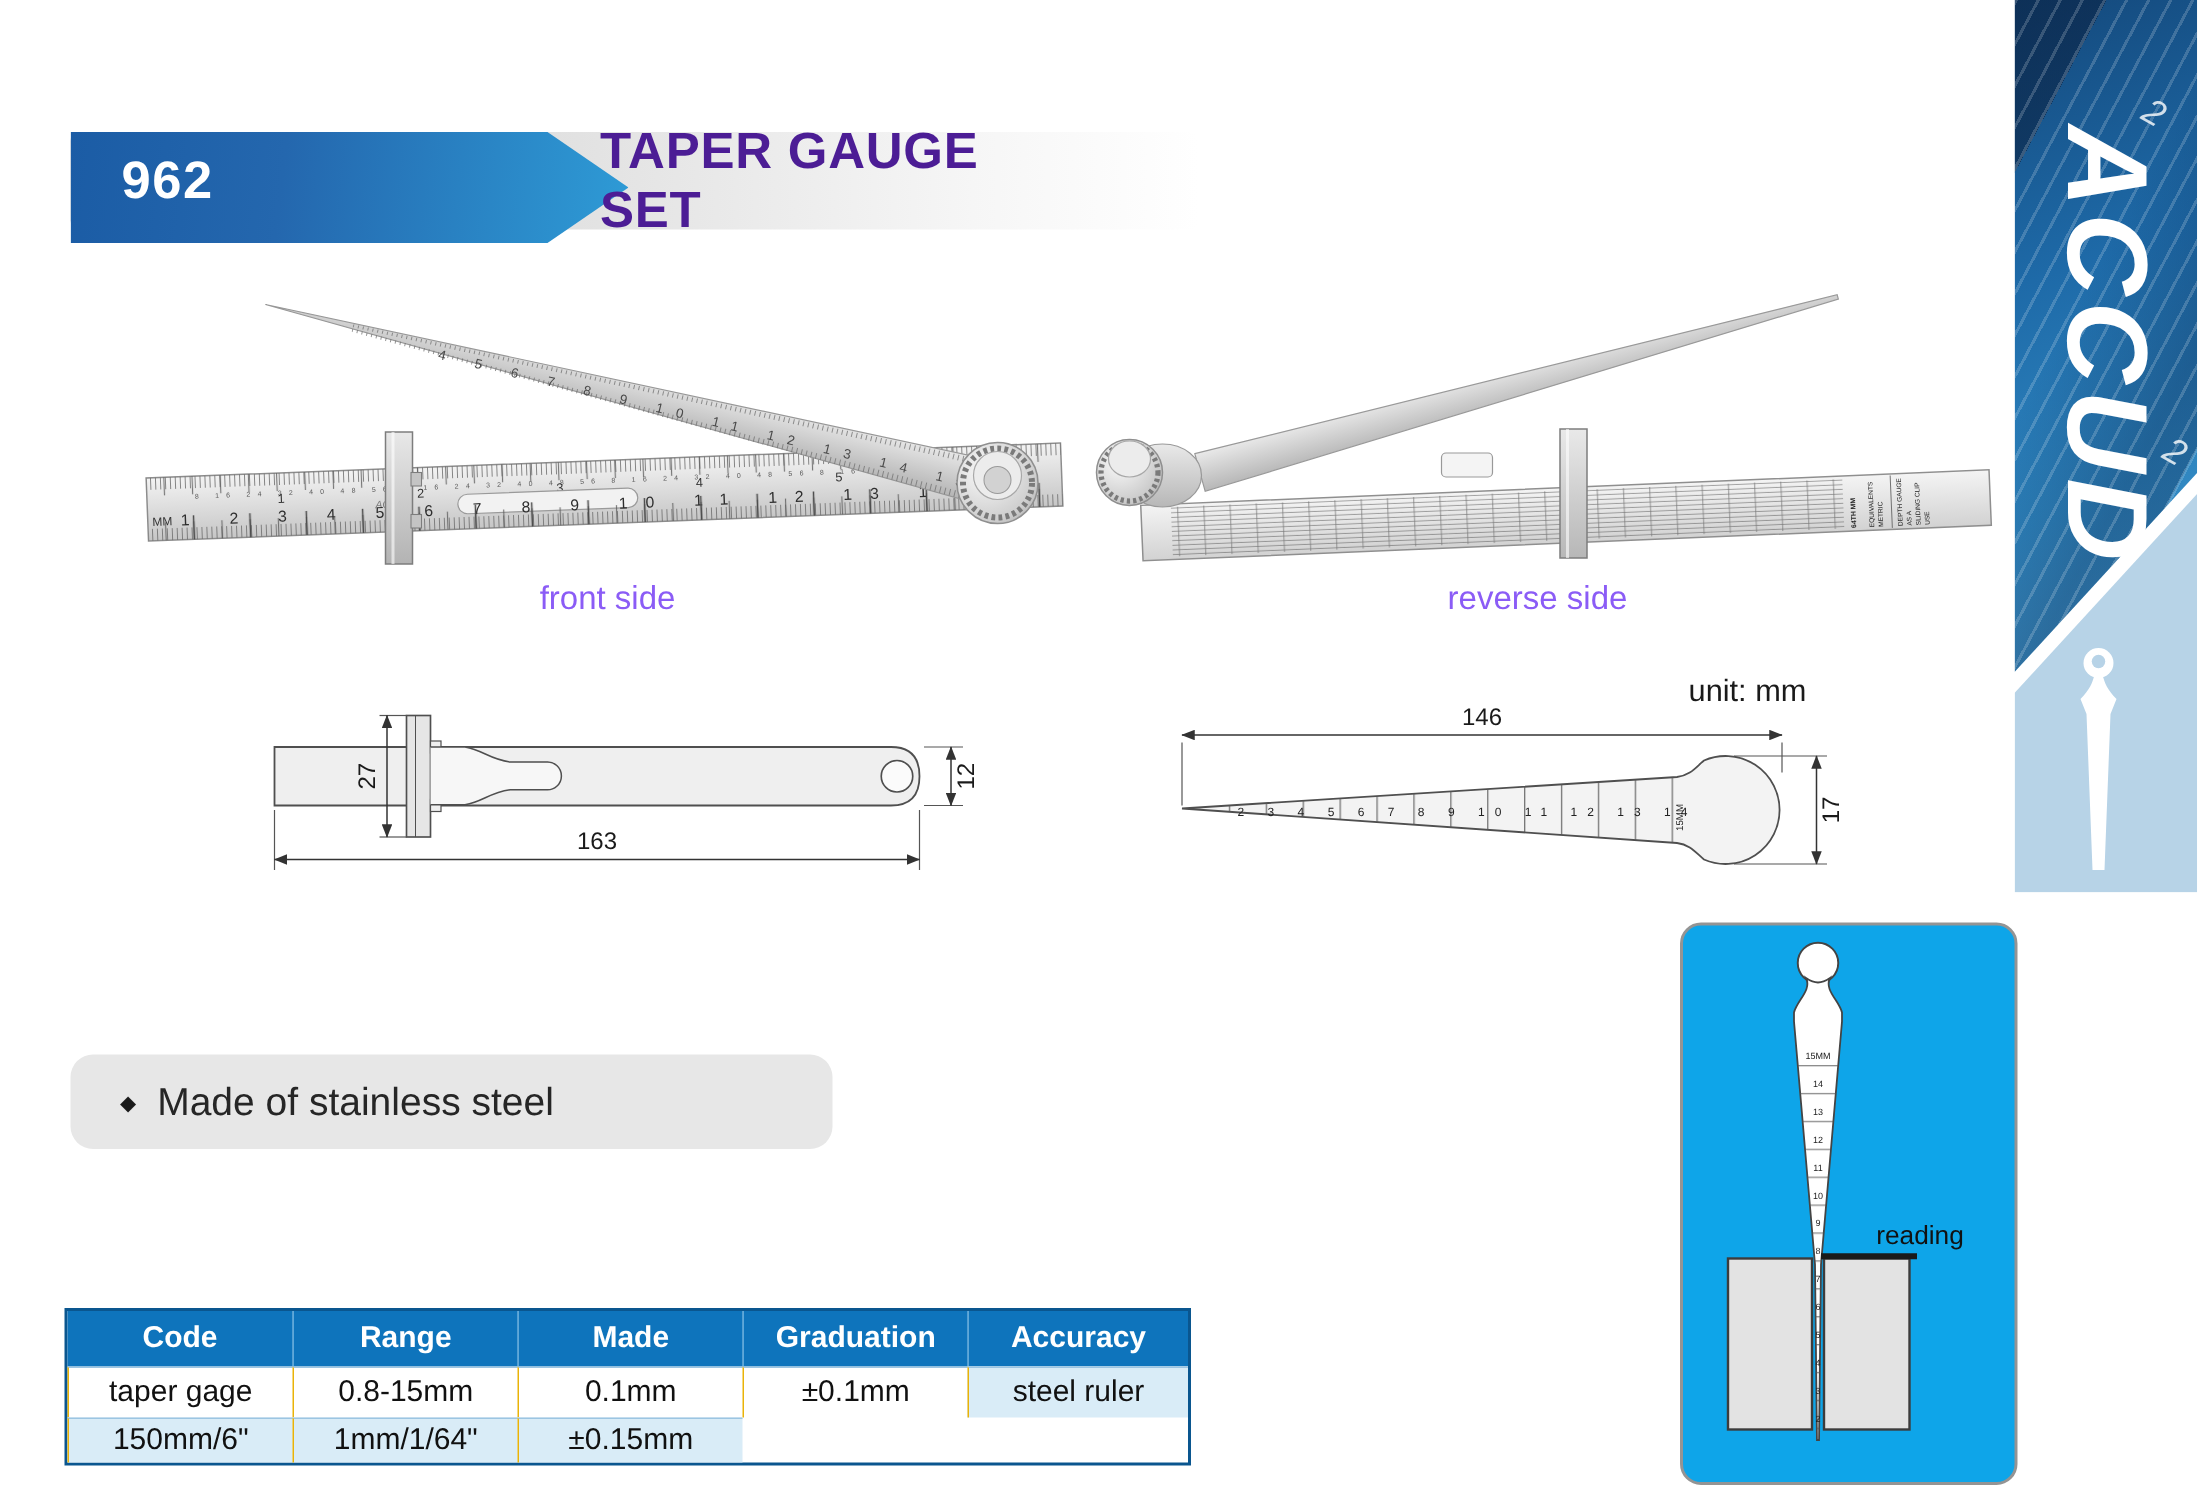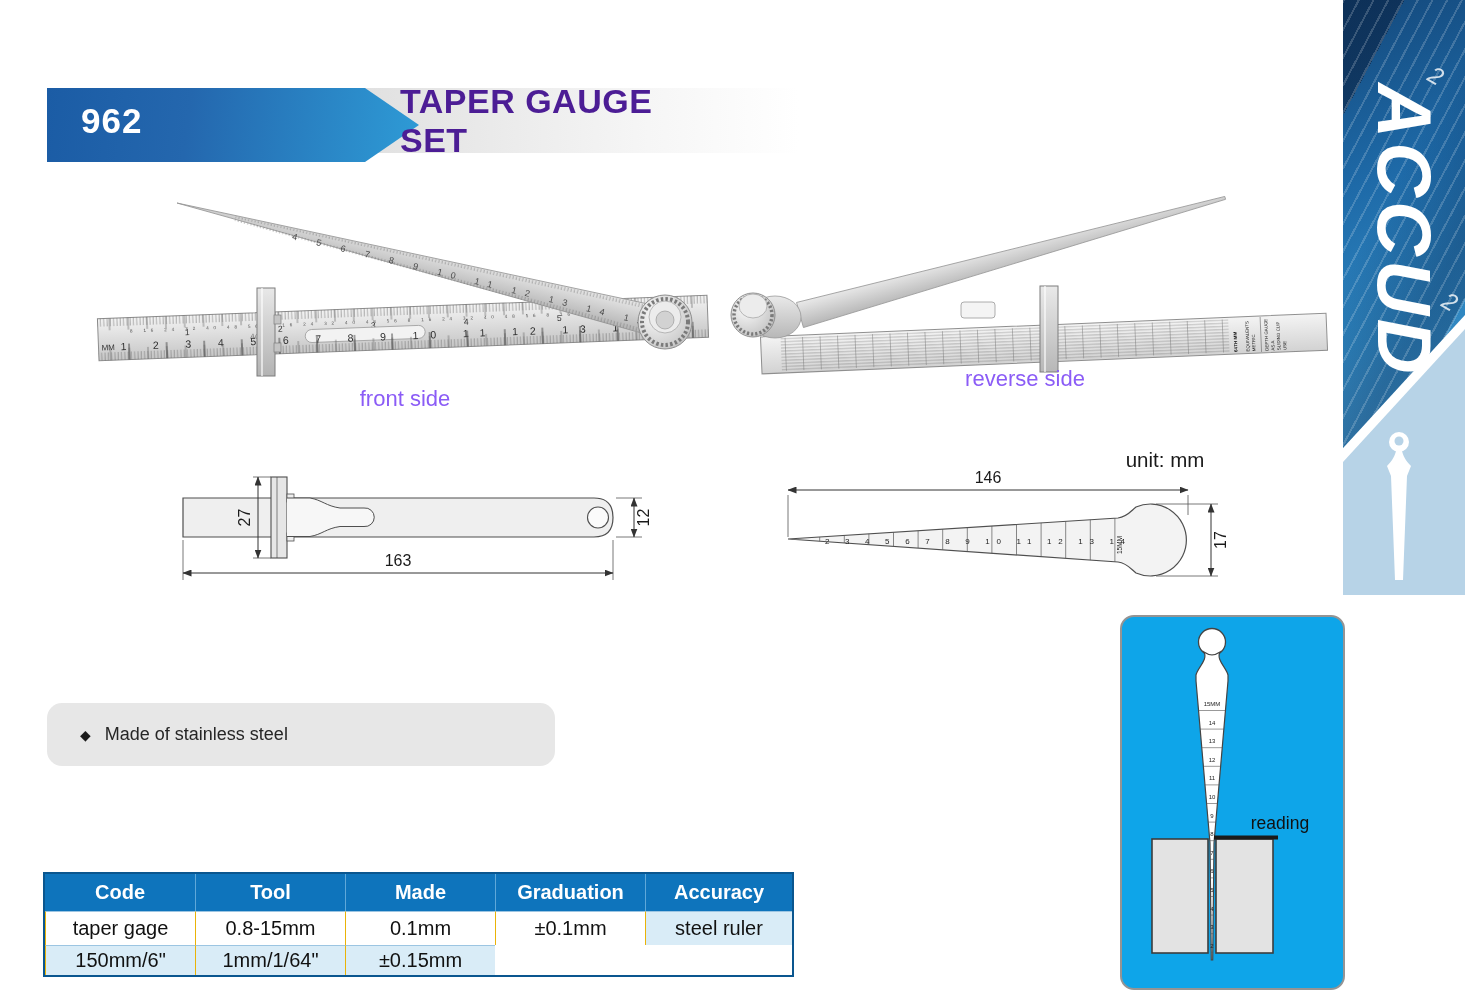--- a/index.html
+++ b/index.html
@@ -17,21 +17,21 @@
   .header-title{position:absolute;left:400px;top:88px;width:320px;height:65px;display:flex;
     align-items:center;justify-content:center;font-size:34px;font-weight:bold;color:#4c1d95;letter-spacing:.5px;}
 
   
   .photo-label{position:absolute;width:210px;text-align:center;font-size:22px;color:#8b5cf6;}
 
   
   .feature-box{position:absolute;left:47px;top:703px;width:508px;height:63px;background:#e7e7e7;
     border-radius:15px;display:flex;align-items:center;padding-left:33px;box-sizing:border-box;}
   .feature-box .bullet{font-size:14px;color:#1a1a1a;margin-right:14px;}
-  .feature-box .txt{font-size:18px;color:#262626;}
+  .feature-box .txt{font-size:26px;color:#262626;}
 
   
   .spec-table{position:absolute;left:43px;top:872px;width:751px;height:105px;box-sizing:border-box;
     border:2px solid #0a568f;background:#fff;display:grid;
     grid-template-columns:150px 150px 150px 150px 1fr;grid-template-rows:37px 34px 1fr;font-size:20px;}
   .spec-table div{display:flex;align-items:center;justify-content:center;}
   .th{background:#0e74bc;color:#fff;font-weight:bold;border-left:1px solid #5fa8d9;}
   .th.first{border-left:none;}
   .td{border-left:1px solid #eab308;border-top:1px solid #9cc5e2;color:#111;}
   .code-cell{grid-row:2/4;grid-column:1;font-weight:bold;border-top:1px solid #9cc5e2;color:#000;}
@@ -185,21 +185,21 @@
       <line x1="330" y1="121" x2="330" y2="207" stroke="#ffffff" stroke-width="2" opacity=".6"></line>
     </g>
 
     <ellipse cx="60" cy="152" rx="26" ry="21" fill="url(#r-gb)" stroke="#999" stroke-width="0.8"></ellipse>
     <g>
       <circle cx="38" cy="150" r="22" fill="url(#r-gk)" stroke="#8f8f8f" stroke-width="1"></circle>
       <circle cx="38" cy="150" r="19" fill="none" stroke="#7a7a7a" stroke-width="3.5" stroke-dasharray="2.2 2"></circle>
       <ellipse cx="38" cy="141" rx="14" ry="12" fill="#ececec" stroke="#a8a8a8" stroke-width="0.8"></ellipse>
     </g>
   </svg>
-  <div class="photo-label" style="left:920px;top:366px">reverse side</div>
+  <div class="photo-label" style="left:920px;top:386px">reverse side</div>
 
   <svg class="abs" style="left:150px;top:450px" width="550" height="160" viewBox="0 0 550 160">
     <defs>
       <marker id="m1" markerWidth="9" markerHeight="7" refX="8.5" refY="3.5" orient="auto-start-reverse">
         <path d="M0,0 L9,3.5 L0,7 Z" fill="#333"></path>
       </marker>
     </defs>
     <path d="M33,48 L444,48 Q463,48 463,67.5 Q463,87 444,87 L33,87 Z" fill="#efefef" stroke="#4f4f4f" stroke-width="1.2"></path>
     <circle cx="448" cy="67.5" r="10.5" fill="#fbfbfb" stroke="#4f4f4f" stroke-width="1.1"></circle>
     <rect x="121" y="27" width="16" height="81" fill="#e6e6e6" stroke="#4f4f4f" stroke-width="1.1"></rect>
@@ -254,21 +254,21 @@
     <text transform="translate(456,97) rotate(-90)" text-anchor="middle" font-size="16" fill="#1a1a1a">17</text>
   </svg>
 
   <div class="feature-box">
     <span class="bullet">◆</span>
     <span class="txt">Made of stainless steel</span>
   </div>
 
   <div class="spec-table">
     <div class="th first">Code</div>
-    <div class="th">Tool</div>
+    <div class="th">Range</div>
     <div class="th">Made</div>
     <div class="th">Graduation</div>
     <div class="th">Accuracy</div>
 
 
     <div class="td">taper gage</div>
     <div class="td">0.8-15mm</div>
     <div class="td">0.1mm</div>
     <div class="td">±0.1mm</div>
 

